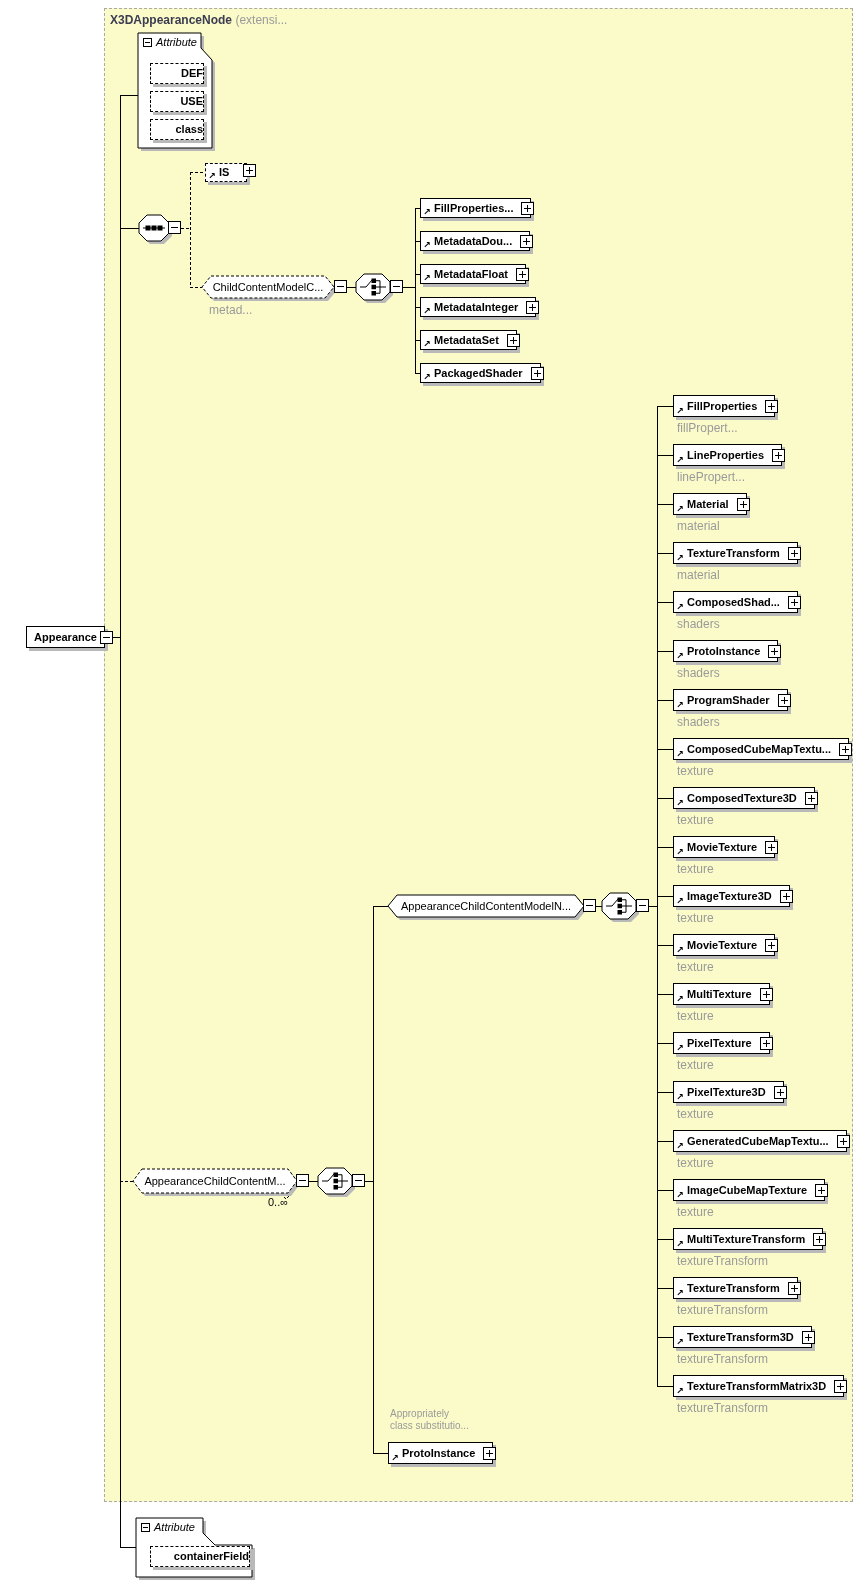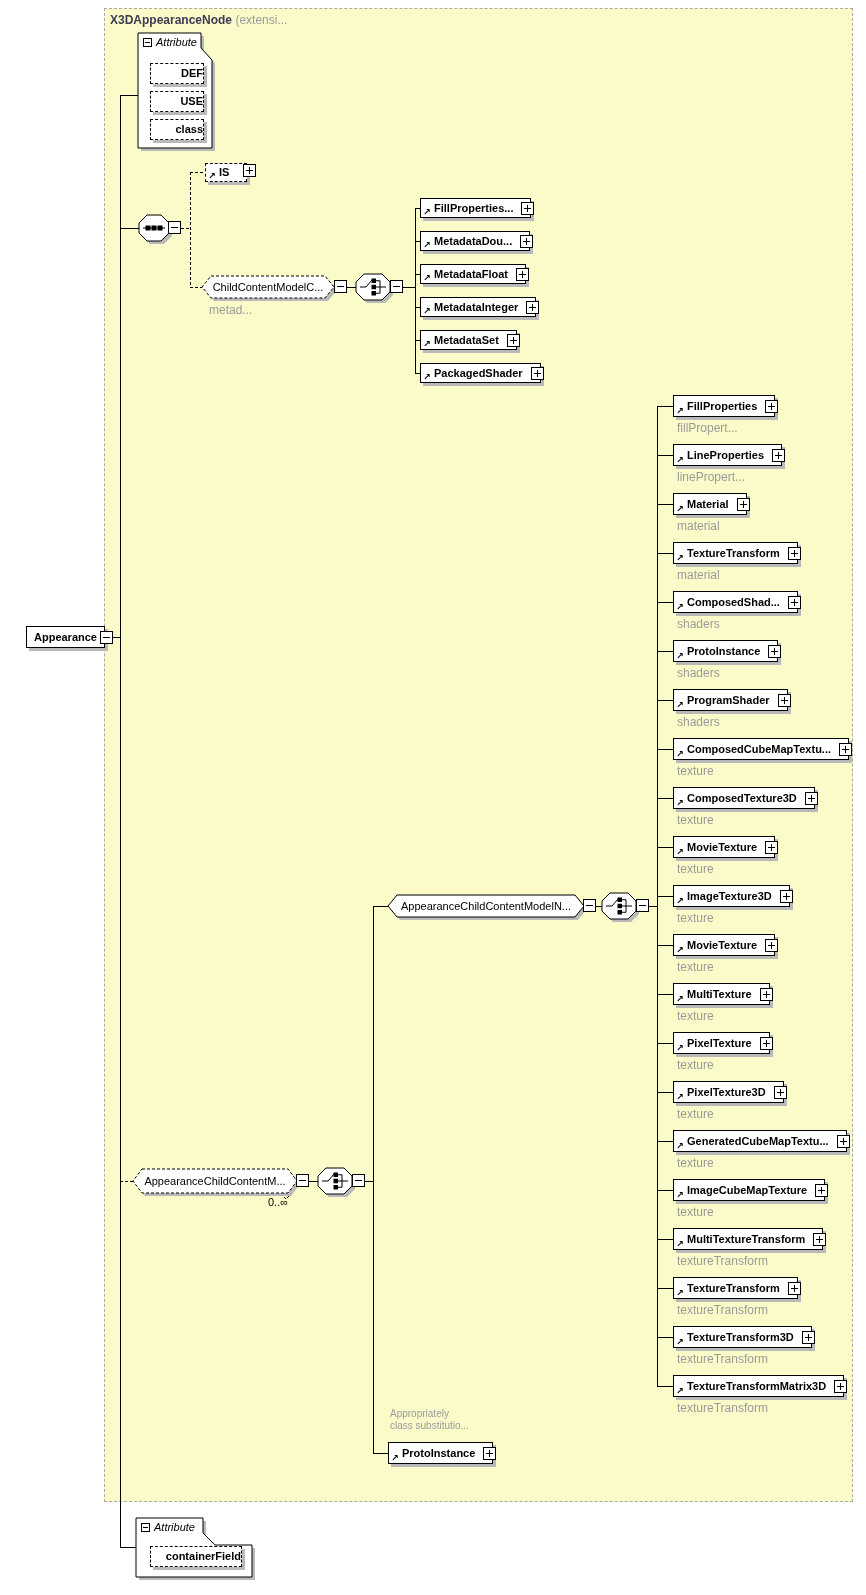--- a/index.html
+++ b/index.html
@@ -32,21 +32,21 @@
   .expander{position:absolute;width:13px;height:13px;border:1px solid #000;background:#fff}
   .expander::before{content:"";position:absolute;left:2px;right:2px;top:5px;height:1px;background:#000}
   .expander.plus::after{content:"";position:absolute;top:2px;bottom:2px;left:5px;width:1px;background:#000}
   .elem-box>.expander{right:-4px;top:50%;margin-top:-6.5px}
 
   .dashed-box{background:#fff;border:1px dashed #000;font-weight:bold;font-size:11px;text-align:right;
               height:21px;line-height:19px;box-shadow:3px 3px 0 var(--shadow)}
   .attr-list{position:absolute}
   .attr-list .arow{height:28px}
   .attr-box{width:54px}
-  .attr-box-wide{width:92px}
+  .attr-box-wide{width:100px}
 
   .is-box{position:absolute;height:19px;line-height:17px;border:1px dashed #000;background:#fff;font-weight:bold;
           font-size:11px;padding:0 17px 0 13px;box-shadow:3px 3px 0 var(--shadow);white-space:nowrap}
 
   .root-box{position:absolute;width:79px;height:22px;line-height:20px;border:1px solid #000;background:#fff;
             font-weight:bold;font-size:11px;text-align:center;box-shadow:3px 3px 0 var(--shadow)}
 
   .meta-col{position:absolute}
   .meta-col .mrow{position:relative;height:33px;padding-left:5px;white-space:nowrap}
   .meta-col .mrow::before{content:"";position:absolute;left:0;top:10px;width:5px;height:1px;background:#000}

